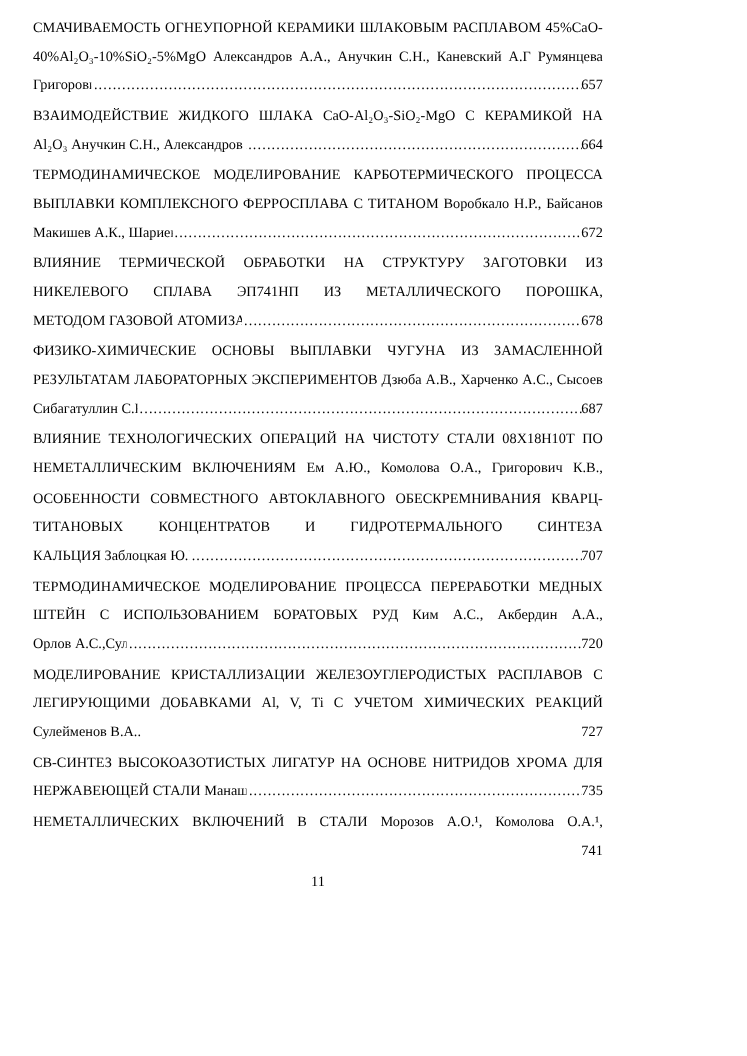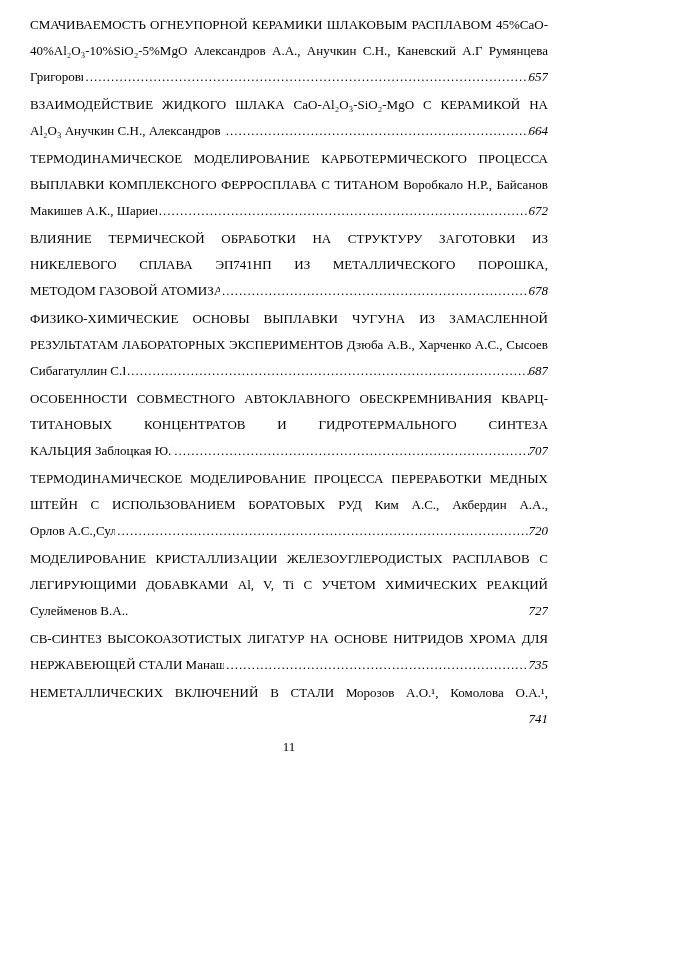--- a/index.html
+++ b/index.html
@@ -39,21 +39,21 @@
     min-width: 0;
   }
   .fill {
     flex: 1 1 auto;
     overflow: hidden;
     white-space: nowrap;
     min-width: 8px;
   }
   .fill.dots { letter-spacing: 1px; padding: 0 2px; }
   .fill.gap  { min-width: 20px; }
-  .flexline .pg { flex: 0 0 auto; white-space: nowrap; font-style: italic; }
+  .flexline .pg { flex: 0 0 auto; white-space: nowrap; }
   .footer {
     margin-top: 0;
     text-align: center;
     line-height: 26px;
   }
 </style>
 </head>
 <body>
 
 <div class="page">
@@ -96,20 +96,24 @@
       <div class="entry">
         <div class="line just"><span class="txt">ФИЗИКО-ХИМИЧЕСКИЕ ОСНОВЫ ВЫПЛАВКИ ЧУГУНА ИЗ ЗАМАСЛЕННОЙ ОКАЛИНЫ ПО</span></div>
         <div class="line just"><span class="txt">РЕЗУЛЬТАТАМ ЛАБОРАТОРНЫХ ЭКСПЕРИМЕНТОВ Дзюба А.В., Харченко А.С., Сысоев В.И.,</span></div>
         <div class="line flexline">
           <span class="txt">Сибагатуллин С.К., Савинов А.С.</span>
           <span class="fill dots">........................................................................................................................................................................................</span>
           <span class="pg">687</span>
         </div>
       </div>
       <div class="entry">
+        <div class="line just"><span class="txt">ВЛИЯНИЕ ТЕХНОЛОГИЧЕСКИХ ОПЕРАЦИЙ НА ЧИСТОТУ СТАЛИ 08Х18Н10Т ПО</span></div>
+        <div class="line just"><span class="txt">НЕМЕТАЛЛИЧЕСКИМ ВКЛЮЧЕНИЯМ Ем А.Ю., Комолова О.А., Григорович К.В., Морозов А.О.</span><span class="pg-inline">698</span></div>
+      </div>
+      <div class="entry">
         <div class="line just"><span class="txt">ОСОБЕННОСТИ СОВМЕСТНОГО АВТОКЛАВНОГО ОБЕСКРЕМНИВАНИЯ КВАРЦ-</span></div>
         <div class="line just"><span class="txt">ТИТАНОВЫХ КОНЦЕНТРАТОВ И ГИДРОТЕРМАЛЬНОГО СИНТЕЗА ГИДРОСИЛИКАТОВ</span></div>
         <div class="line flexline">
           <span class="txt">КАЛЬЦИЯ Заблоцкая Ю.В., Тужилин А.С., Садыхов Г.Б.</span>
           <span class="fill dots">........................................................................................................................................................................................</span>
           <span class="pg">707</span>
         </div>
       </div>
       <div class="entry">
         <div class="line just"><span class="txt">ТЕРМОДИНАМИЧЕСКОЕ МОДЕЛИРОВАНИЕ ПРОЦЕССА ПЕРЕРАБОТКИ МЕДНЫХ РУД НА</span></div>

